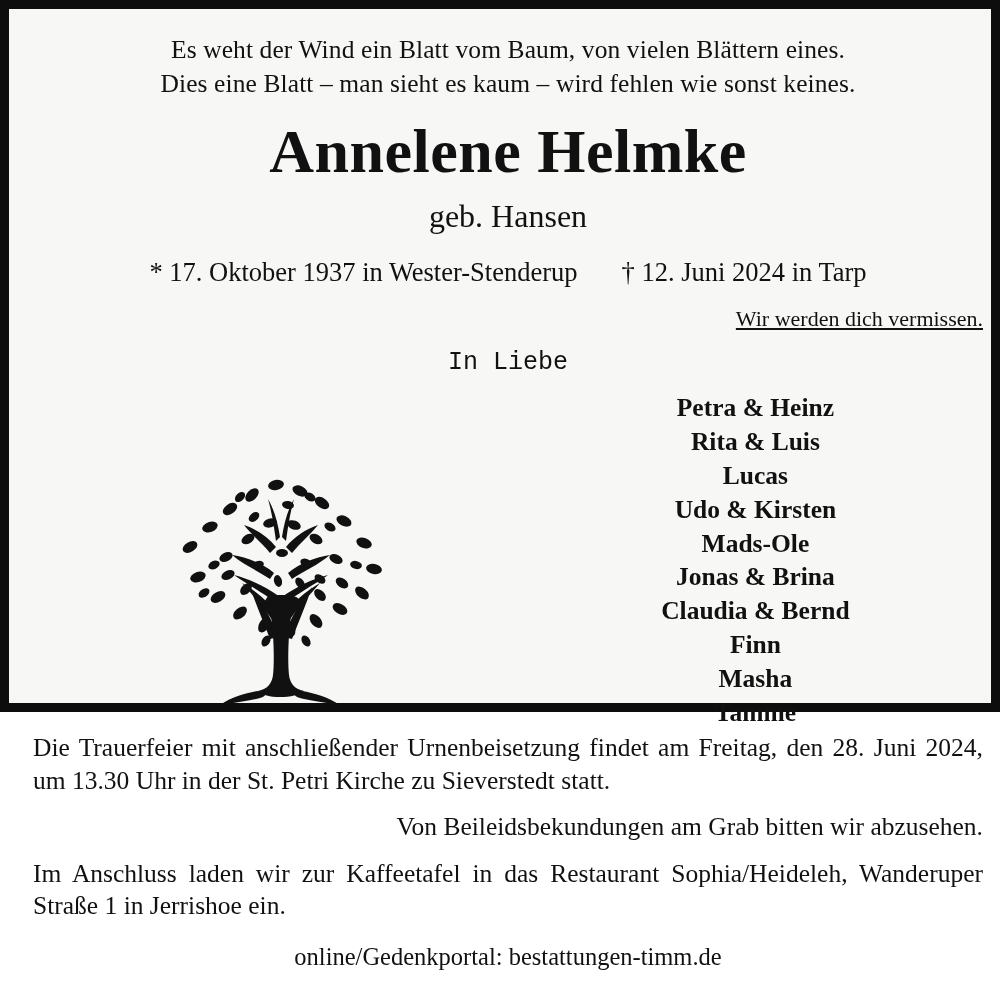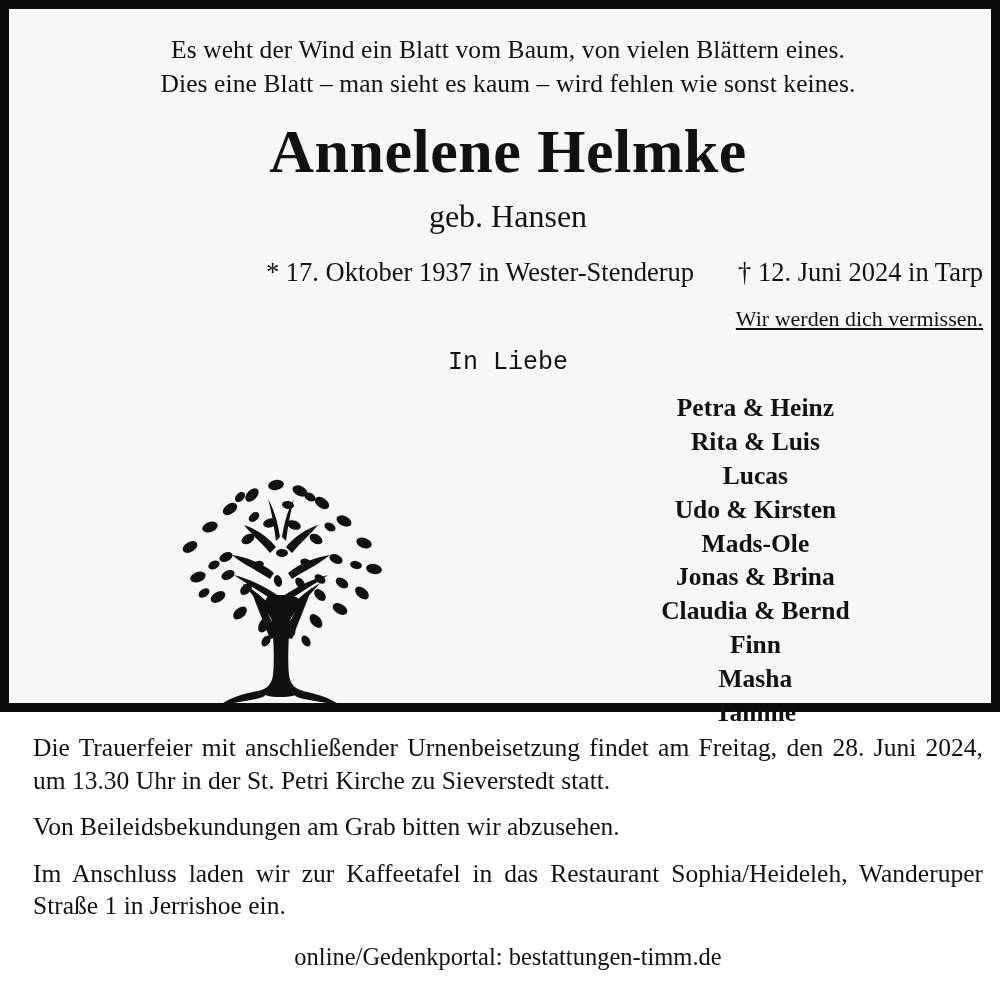--- a/index.html
+++ b/index.html
@@ -38,21 +38,21 @@
     line-height: 1.05;
     margin-top: 18px;
     letter-spacing: 0.5px;
   }
   .born-name {
     text-align: center;
     font-size: 32px;
     margin-top: 14px;
   }
   .dates {
-    text-align: right;
+    text-align: center;
     font-size: 26.5px;
     margin-top: 22px;
     white-space: nowrap;
   }
   .dates .gap { display: inline-block; width: 44px; }
   .missing {
     text-align: right;
     font-size: 22px;
     margin-top: 18px;
     text-decoration: underline;
@@ -88,21 +88,21 @@
   .names-col div { white-space: nowrap; }
   .body-text {
     font-size: 25.5px;
     line-height: 1.28;
     margin-top: 2px;
   }
   .para {
     margin-bottom: 14px;
     text-align: justify;
   }
-  .para.nojust { text-align: left; }
+  .para.nojust { text-align: right; }
   .online {
     text-align: center;
     font-size: 24.5px;
     margin-top: 6px;
   }
   svg { display: block; }
 </style>
 </head>
 <body>
 

